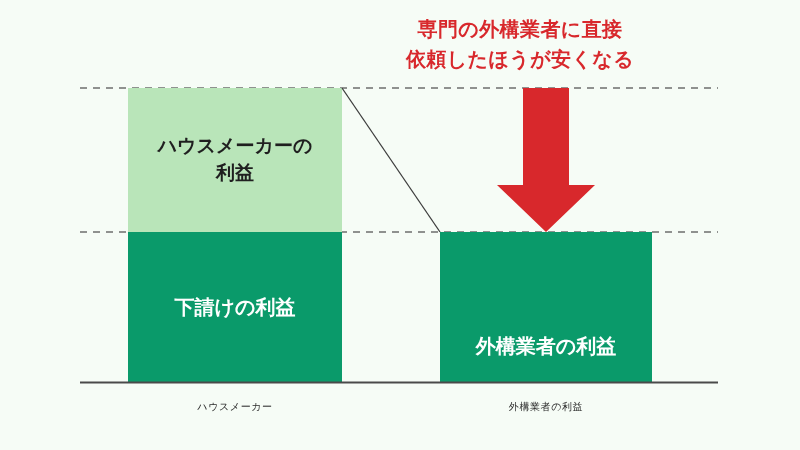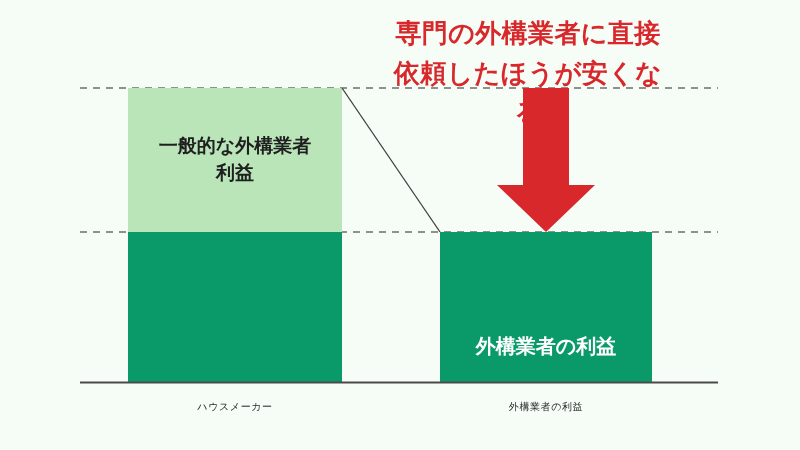--- a/index.html
+++ b/index.html
@@ -25,26 +25,26 @@
     width: 800px;
     height: 450px;
   }
   .ov {
     position: absolute;
     box-sizing: border-box;
   }
 
   
   #callout {
-    left: 388px;
+    left: 380px;
     top: 14px;
     width: 280px;
     text-align: center;
     color: #d8282c;
-    font-size: 26px;
+    font-size: 20px;
     font-weight: bold;
     line-height: 1.52;
     letter-spacing: 0.4px;
     white-space: pre-line;
   }
 
   
   .bar-label {
     text-align: center;
     font-weight: bold;
@@ -112,23 +112,24 @@
     <line x1="342" y1="88" x2="440" y2="232" stroke="#3d3d3d" stroke-width="1.3"></line>
 
     <line x1="80" y1="382.5" x2="718" y2="382.5" stroke="#4a4a4a" stroke-width="2"></line>
 
     <polygon points="523,88 569,88 569,185 595,185 546,232 497,185 523,185" fill="#d8282c"></polygon>
   </svg>
 
   <div class="ov" id="callout">専門の外構業者に直接
 依頼したほうが安くなる</div>
 
-  <div class="ov bar-label" id="label-hm-profit">一般的な外構業者
+  <div class="ov bar-label" id="label-hm-profit">ハウスメーカーの
 利益</div>
 
+  <div class="ov bar-label" id="label-sub-profit">下請けの利益</div>
 
   <div class="ov bar-label" id="label-gaikou-profit">外構業者の利益</div>
 
   <div class="ov axis-label" id="axis-left">ハウスメーカー</div>
 
   <div class="ov axis-label" id="axis-right">外構業者の利益</div>
 
 </div>
 
 </body></html>

